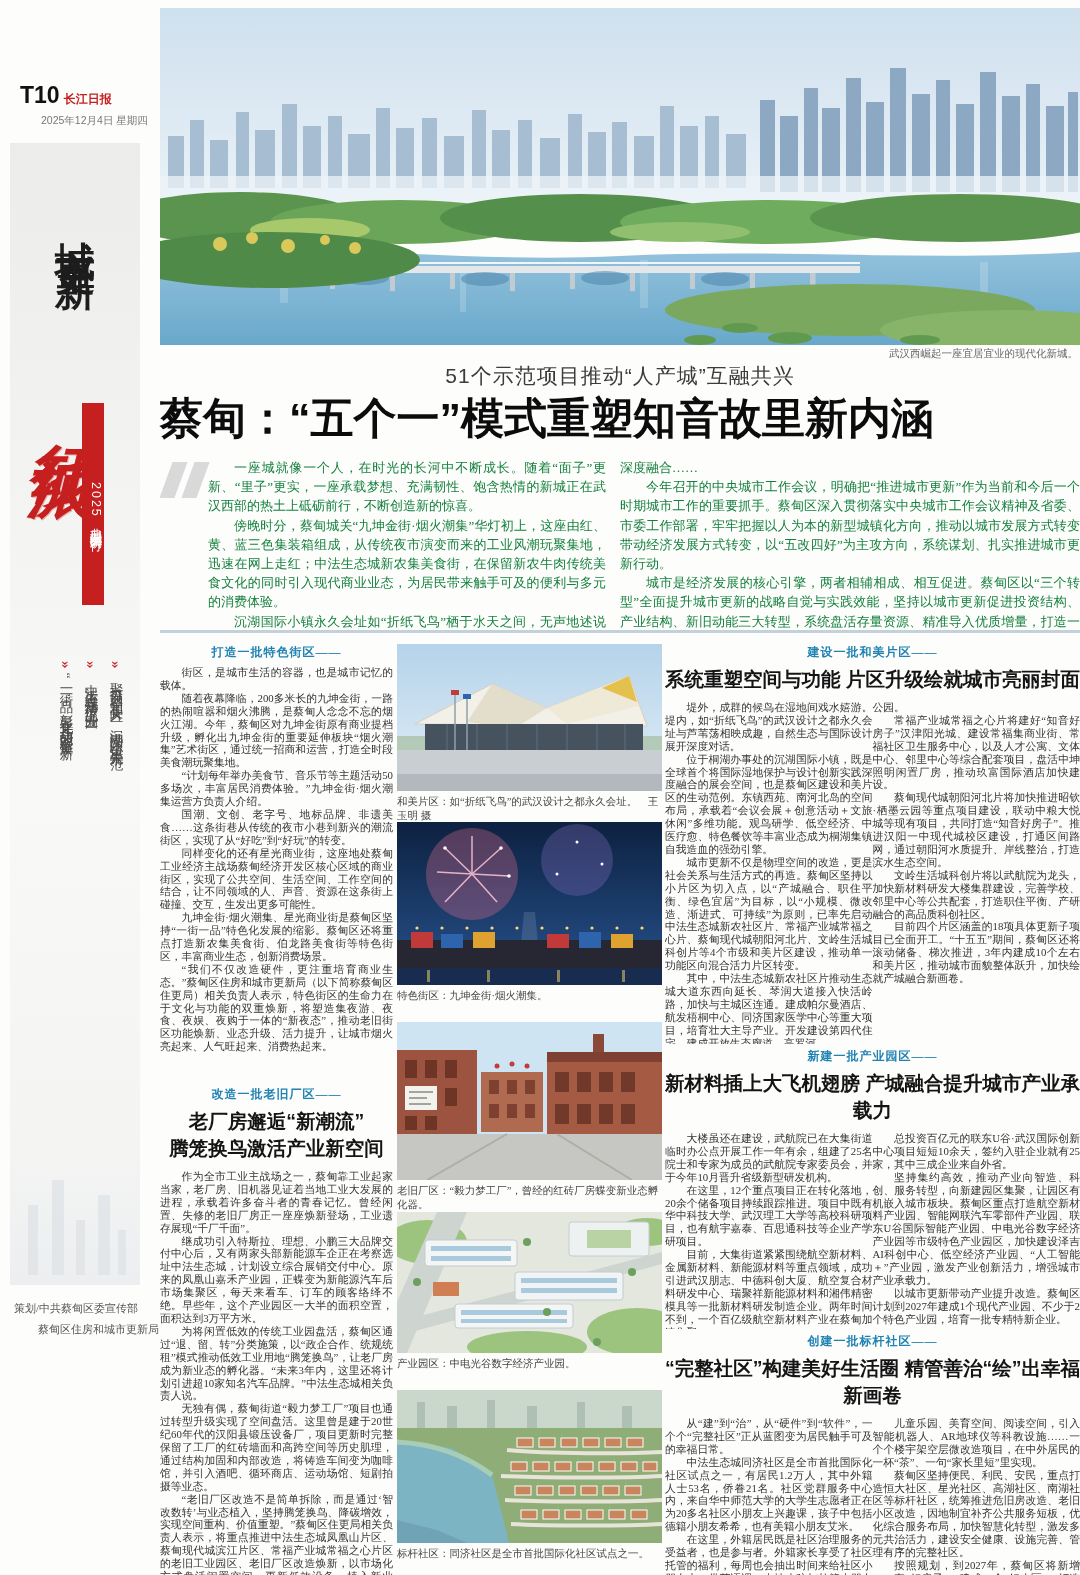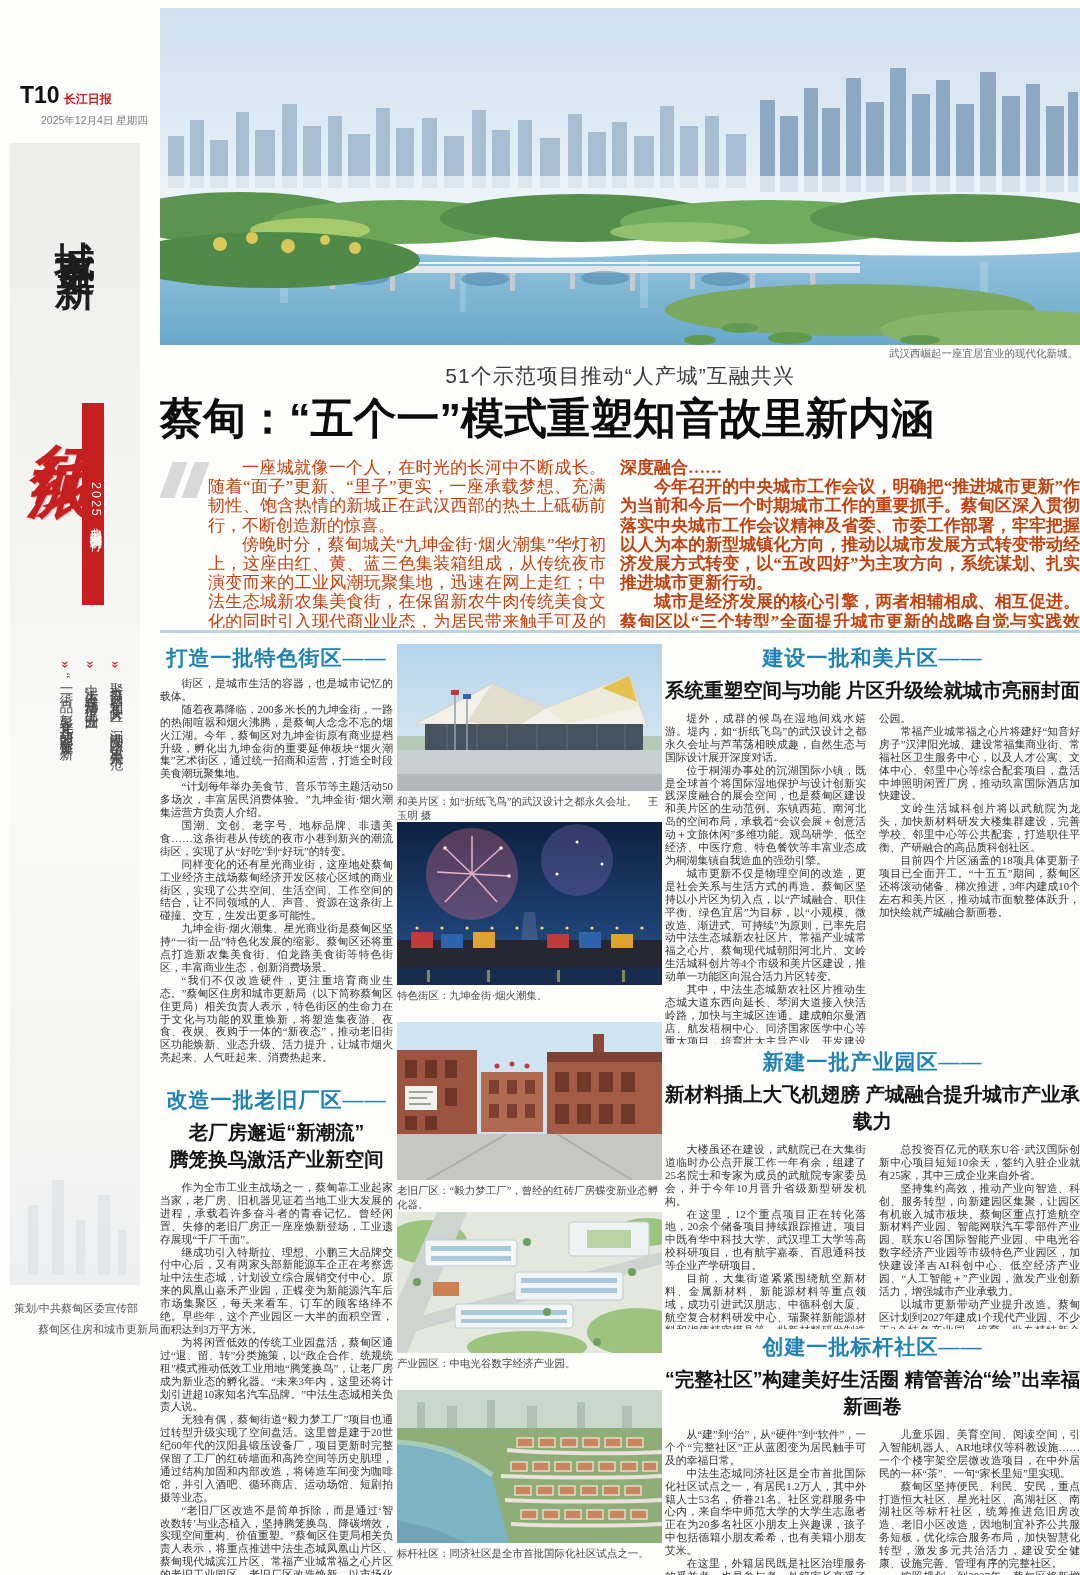--- a/index.html
+++ b/index.html
@@ -36,37 +36,37 @@
   .hero-cap{position:absolute;top:347px;right:2px;font-size:10.5px;color:#666;}
   .kicker{position:absolute;top:362px;left:0;width:100%;text-align:center;
         font-family:"Liberation Sans",sans-serif;font-size:21px;color:#3c3c3c;letter-spacing:1px;}
   .headline{position:absolute;top:390px;left:0;width:100%;text-align:left;
         font-family:"Liberation Sans",sans-serif;font-weight:900;font-size:43px;color:#0c0c0c;}
   .intro{position:absolute;top:458px;left:0;width:920px;height:170px;overflow:hidden;}
   .quote{position:absolute;left:6px;top:4px;width:46px;height:40px;}
   .quote i{position:absolute;top:0;width:15px;height:36px;background:#d9d9d9;transform:skewX(-20deg);}
   .quote i.q2{left:22px;}
   .icol1{position:absolute;left:48px;top:0;width:398px;}
-  .icol2{position:absolute;left:460px;top:0;width:460px;font-weight:bold;}
-  .intro p{margin:0;font-size:17px;line-height:19.2px;text-align:justify;text-indent:2em;color:#c2410c;}
+  .icol2{position:absolute;left:460px;top:0;width:460px;}
+  .intro p{margin:0;font-size:13px;line-height:19.2px;text-align:justify;text-indent:2em;color:#15803d;}
   .intro p.cont{text-indent:0;}
   .divider{position:absolute;top:630px;left:0;width:920px;height:3px;background:#c3d2da;}
   
   .sec{position:absolute;overflow:hidden;}
-  .sec-title{margin:0 0 5px;text-align:center;color:#1e82b2;font-weight:700;font-size:21px;letter-spacing:1px;}
+  .sec-title{margin:0 0 5px;text-align:center;color:#1e82b2;font-weight:700;font-size:12px;letter-spacing:1px;}
   .sec-sub{margin:0 0 8px;text-align:center;font-family:"Liberation Sans",sans-serif;
         font-weight:700;font-size:19.5px;line-height:27px;color:#141414;}
   .sec p{margin:0;font-size:10.8px;line-height:12.9px;text-align:justify;text-indent:2em;color:#333;}
   .sec p.cont{text-indent:0;}
   .sec1{left:0;top:644px;width:233px;height:438px;}
   .sec2{left:0;top:1086px;width:233px;height:489px;}
   .sec3{left:505px;top:644px;width:415px;height:400px;}
   .sec4{left:505px;top:1048px;width:415px;height:281px;}
   .sec5{left:505px;top:1333px;width:415px;height:242px;}
-  .two-col{display:flex;gap:13px;font-family:Liberation Serif, serif;}
+  .two-col{display:flex;gap:0;font-family:Liberation Serif, serif;}
   .tc{flex:1;min-width:0;}
   
   .ph{position:absolute;left:237px;width:265px;}
   .ph svg{display:block;}
   .ph-cap{margin-top:4px;font-size:10.5px;line-height:14px;color:#454545;}
   .ph1{top:644px;}.ph2{top:822px;}.ph3{top:1022px;}.ph4{top:1212px;}.ph5{top:1390px;}
 </style>
 </head>
 <body>
 
@@ -280,20 +280,21 @@
       <div class="two-col">
         <div class="tc">
           <p>堤外，成群的候鸟在湿地间戏水嬉游。堤内，如“折纸飞鸟”的武汉设计之都永久会址与芦苇荡相映成趣，自然生态与国际设计展开深度对话。</p>
           <p>位于桐湖办事处的沉湖国际小镇，既是全球首个将国际湿地保护与设计创新实践深度融合的展会空间，也是蔡甸区建设和美片区的生动范例。东镇西苑、南河北岛的空间布局，承载着“会议会展＋创意活动＋文旅休闲”多维功能。观鸟研学、低空经济、中医疗愈、特色餐饮等丰富业态成为桐湖集镇自我造血的强劲引擎。</p>
           <p>城市更新不仅是物理空间的改造，更是社会关系与生活方式的再造。蔡甸区坚持以小片区为切入点，以“产城融合、职住平衡、绿色宜居”为目标，以“小规模、微改造、渐进式、可持续”为原则，已率先启动中法生态城新农社区片、常福产业城常福之心片、蔡甸现代城朝阳河北片、文岭生活城科创片等4个市级和美片区建设，推动单一功能区向混合活力片区转变。</p>
           <p>其中，中法生态城新农社区片推动生态城大道东西向延长、琴润大道接入快活岭路，加快与主城区连通。建成帕尔曼酒店、航发梧桐中心、同济国家医学中心等重大项目，培育壮大主导产业。开发建设第四代住宅，建成开放生态廊道、高罗河</p>
         </div>
         <div class="tc">
           <p class="cont">公园。</p>
           <p>常福产业城常福之心片将建好“知音好房子”汉津阳光城、建设常福集商业街、常福社区卫生服务中心，以及人才公寓、文体中心、邻里中心等综合配套项目，盘活中坤照明闲置厂房，推动玖富国际酒店加快建设。</p>
+          <p>蔡甸现代城朝阳河北片将加快推进昭钦·栖墨云园等重点项目建设，联动中粮大悦城等现有项目，共同打造“知音好房子”。推进汉阳一中现代城校区建设，打通区间路网，通过朝阳河水质提升、岸线整治，打造滨水生态空间。</p>
           <p>文岭生活城科创片将以武航院为龙头，加快新材料研发大楼集群建设，完善学校、邻里中心等公共配套，打造职住平衡、产研融合的高品质科创社区。</p>
           <p>目前四个片区涵盖的18项具体更新子项目已全面开工。“十五五”期间，蔡甸区还将滚动储备、梯次推进，3年内建成10个左右和美片区，推动城市面貌整体跃升，加快绘就产城融合新画卷。</p>
         </div>
       </div>
     </div>
 
     <div class="sec sec4">
       <h2 class="sec-title">新建一批产业园区——</h2>
       <div class="sec-sub">新材料插上大飞机翅膀  产城融合提升城市产业承载力</div>
       <div class="two-col">

